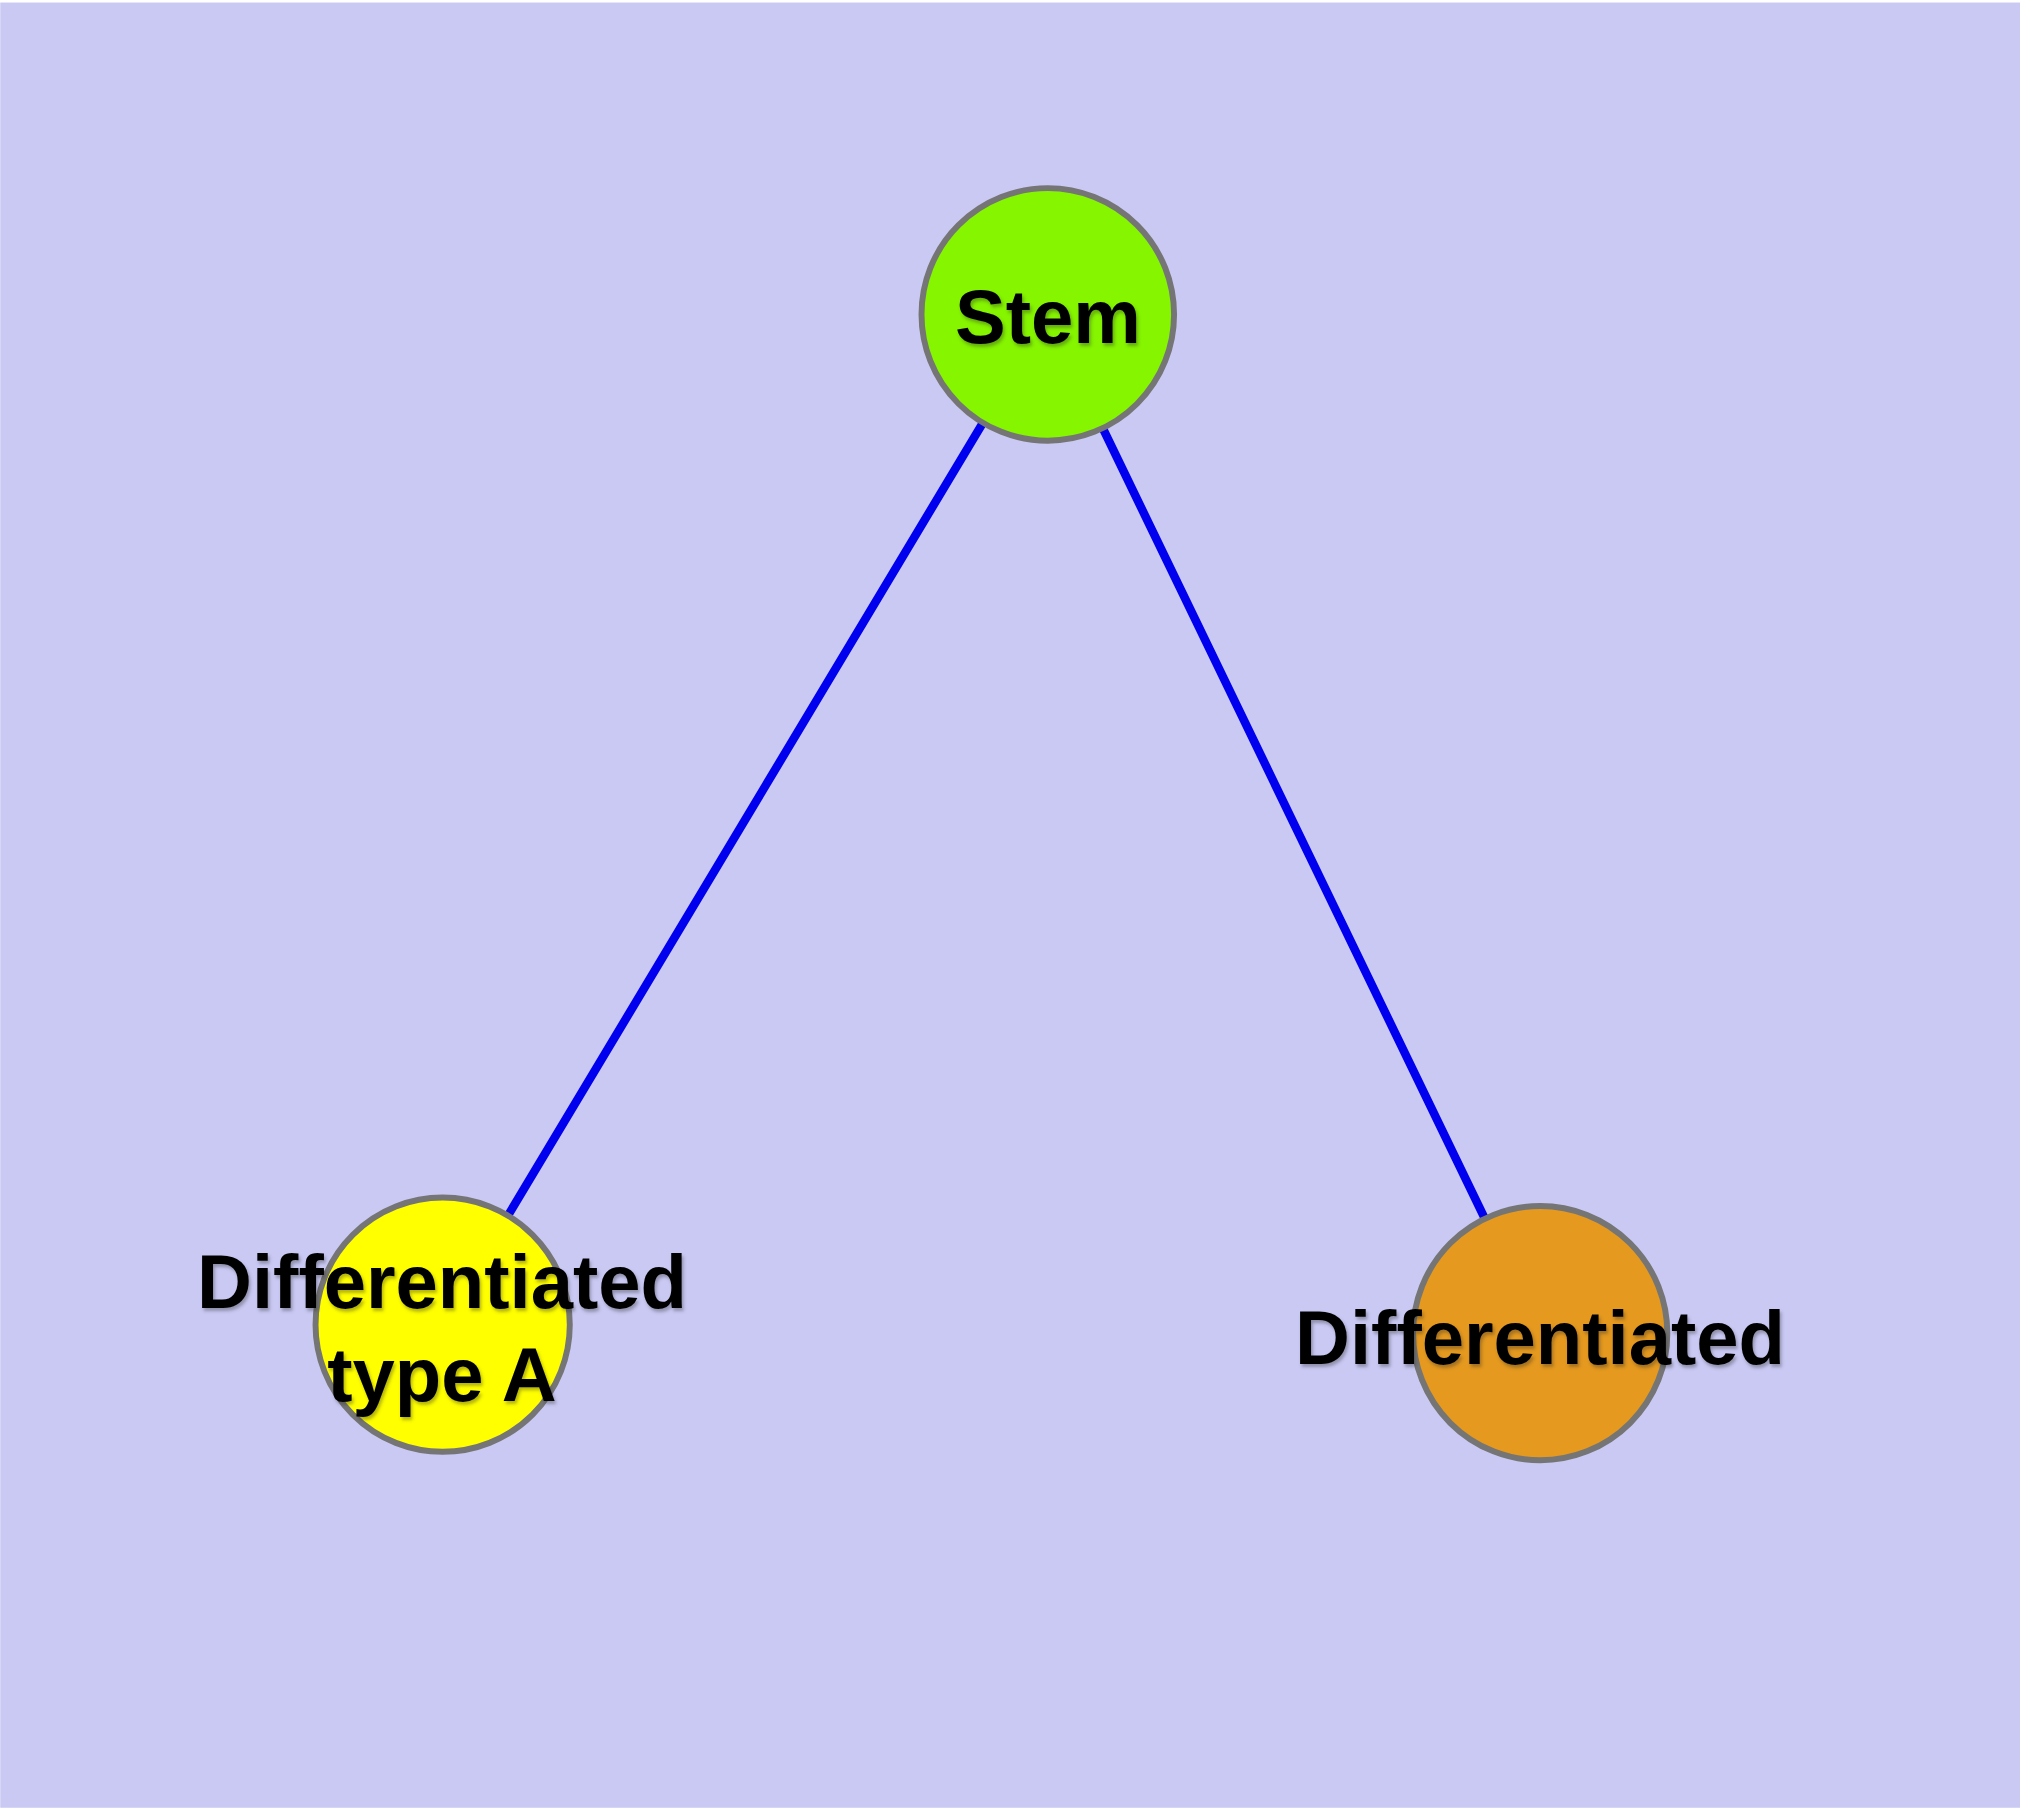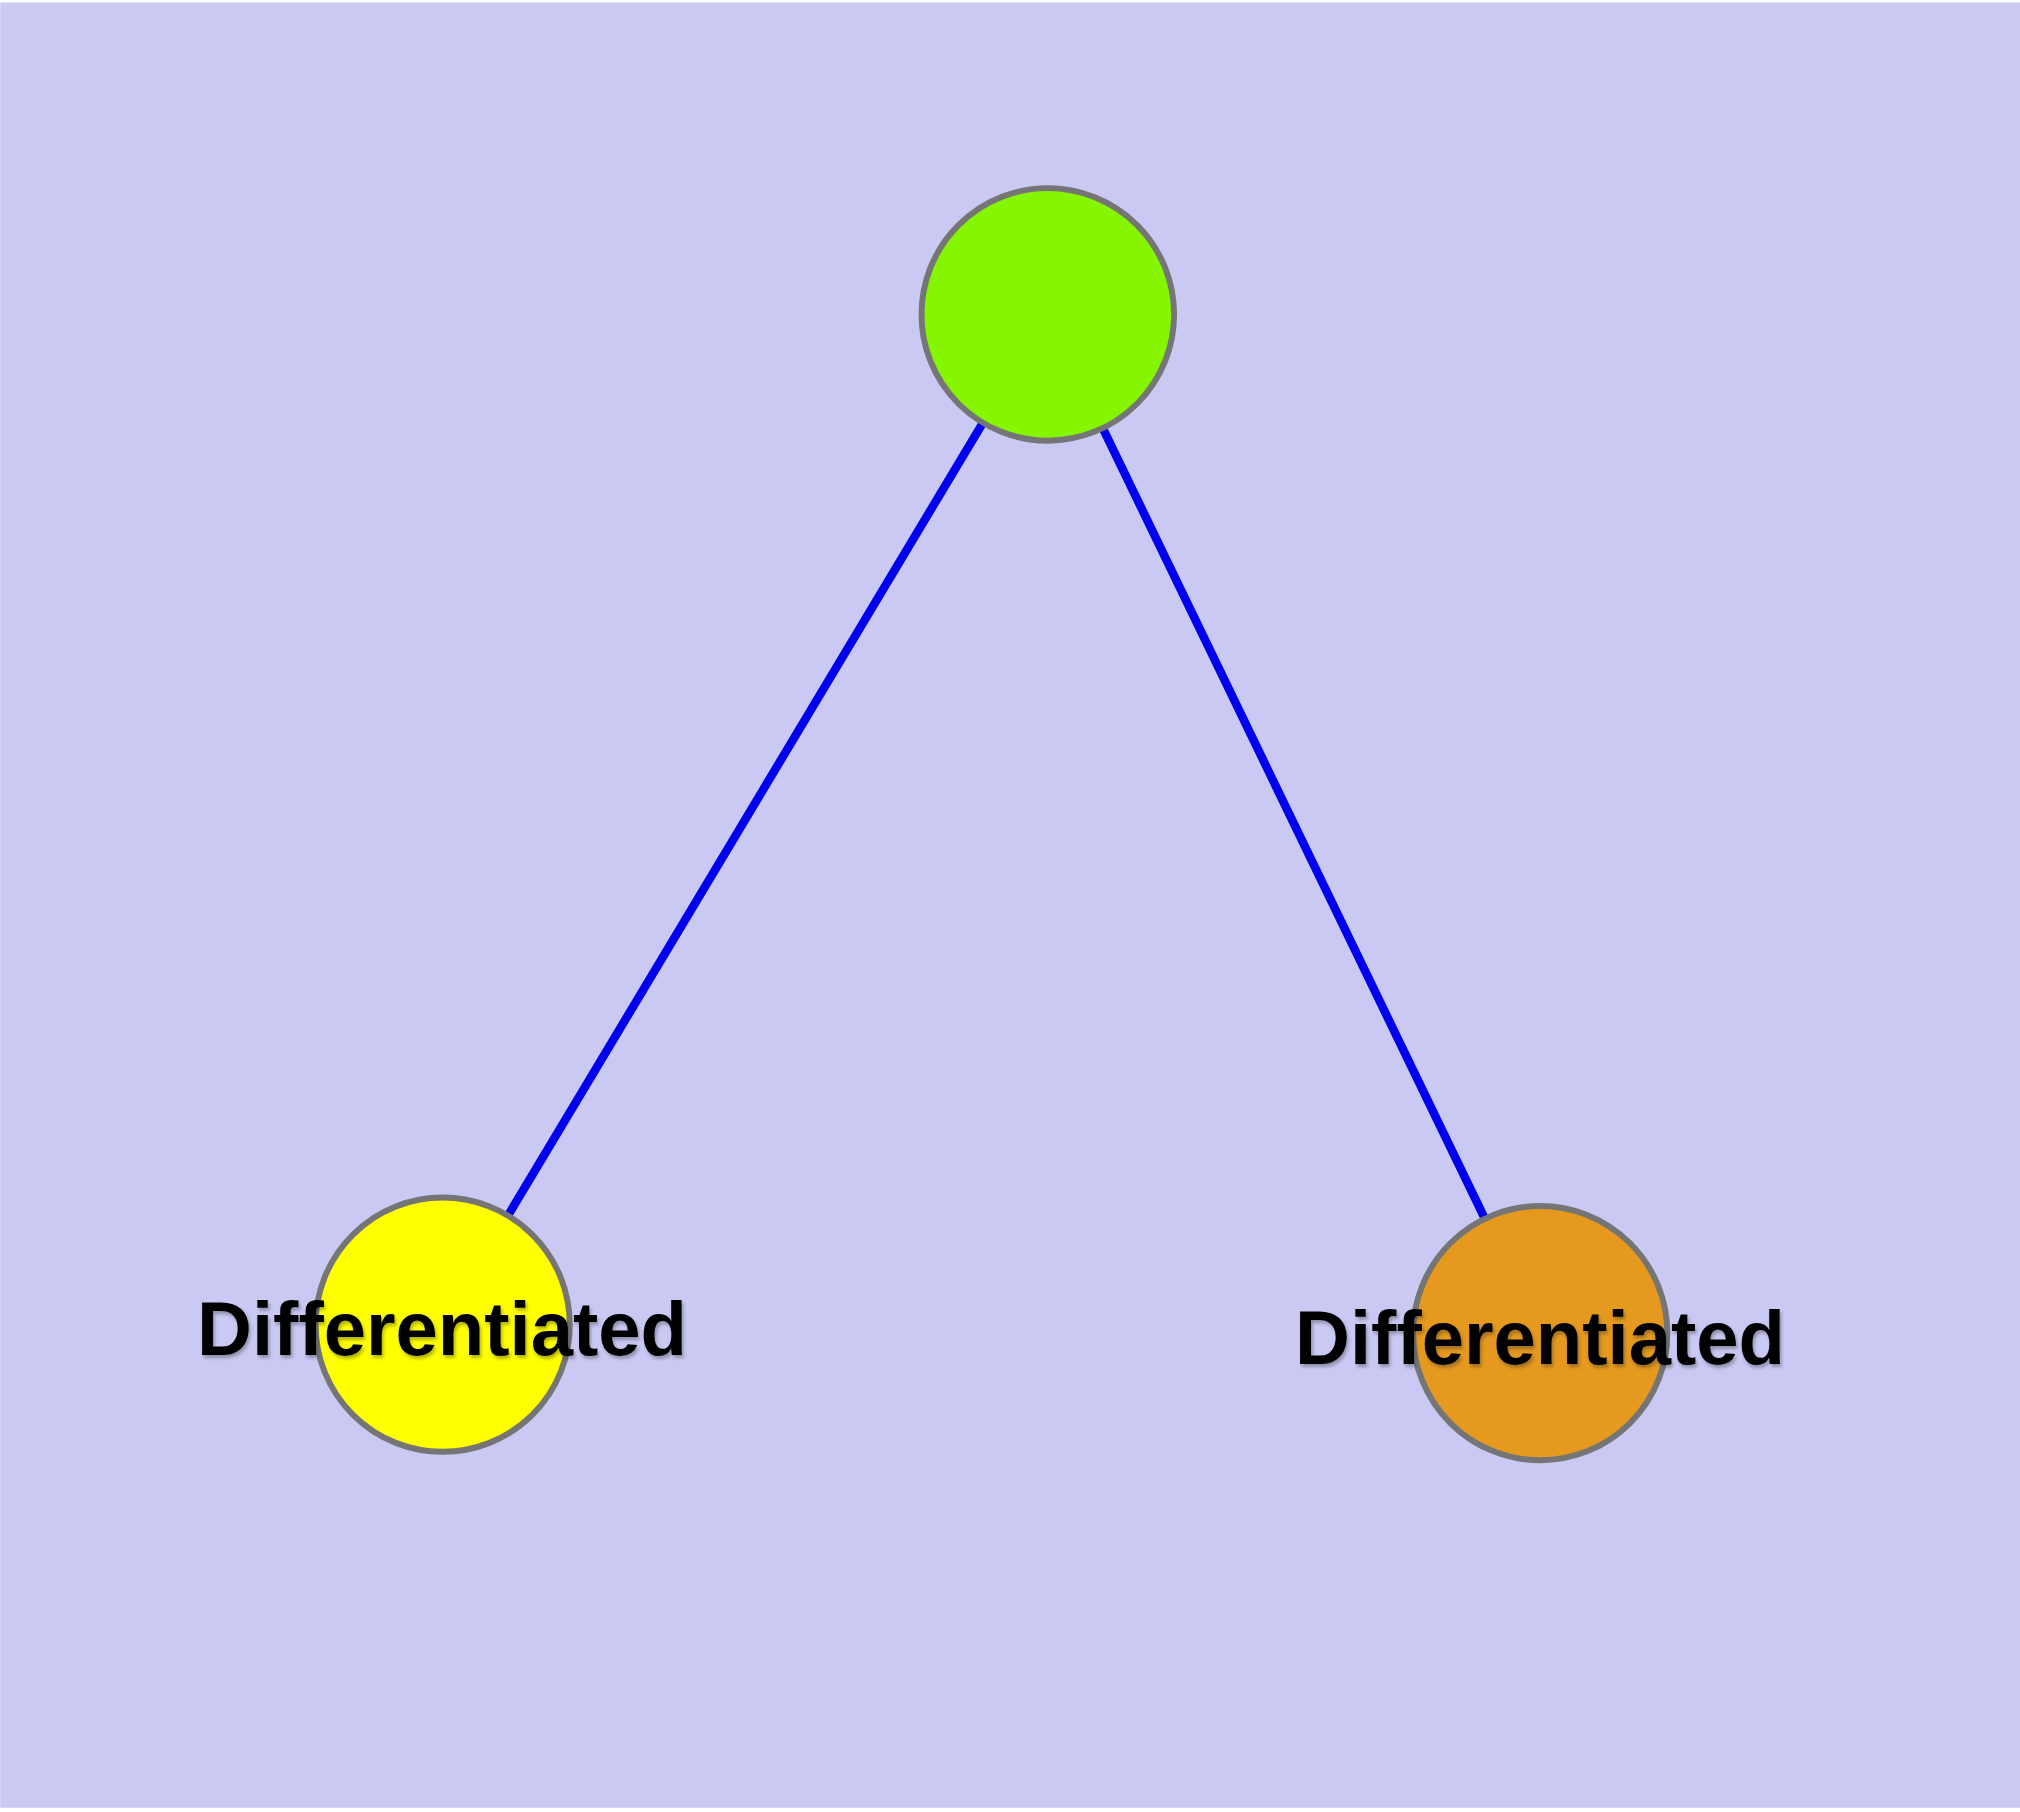--- a/index.html
+++ b/index.html
@@ -59,23 +59,27 @@
 
     <line x1="1236" y1="371" x2="1817" y2="1573" stroke="#0000ee"></line>
 
     <circle class="node-circle" cx="1236" cy="371" r="149" fill="#85f500"></circle>
 
     <circle class="node-circle" cx="522" cy="1563" r="150" fill="#ffff00"></circle>
 
     <circle class="node-circle" cx="1817" cy="1573" r="150" fill="#e5991f"></circle>
   </svg>
 
+  <div class="node-label label-stem">
+    <div>Stem</div>
+  </div>
 
   <div class="node-label label-type-a">
     <div>Differentiated</div>
+    <div>type A</div>
   </div>
 
   <div class="node-label label-type-b">
     <div>Differentiated</div>
   </div>
 
 </div>
 
 
 </body></html>

